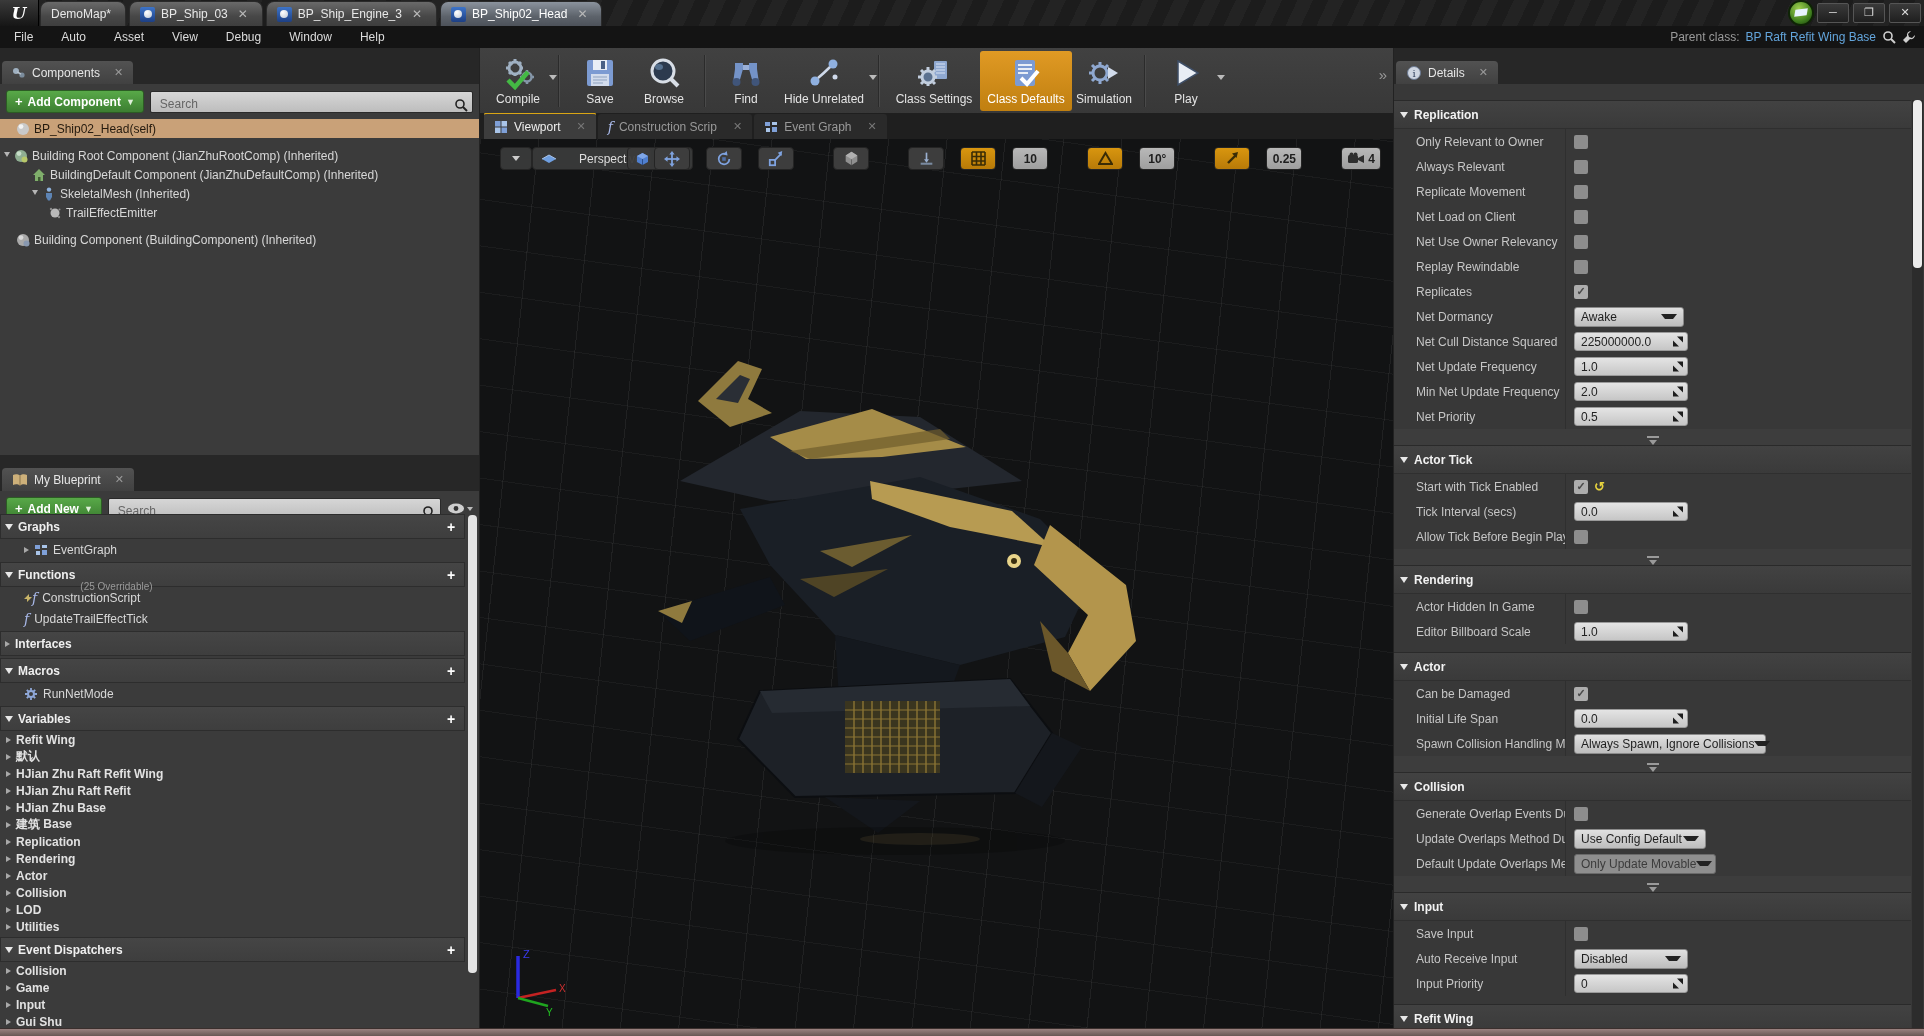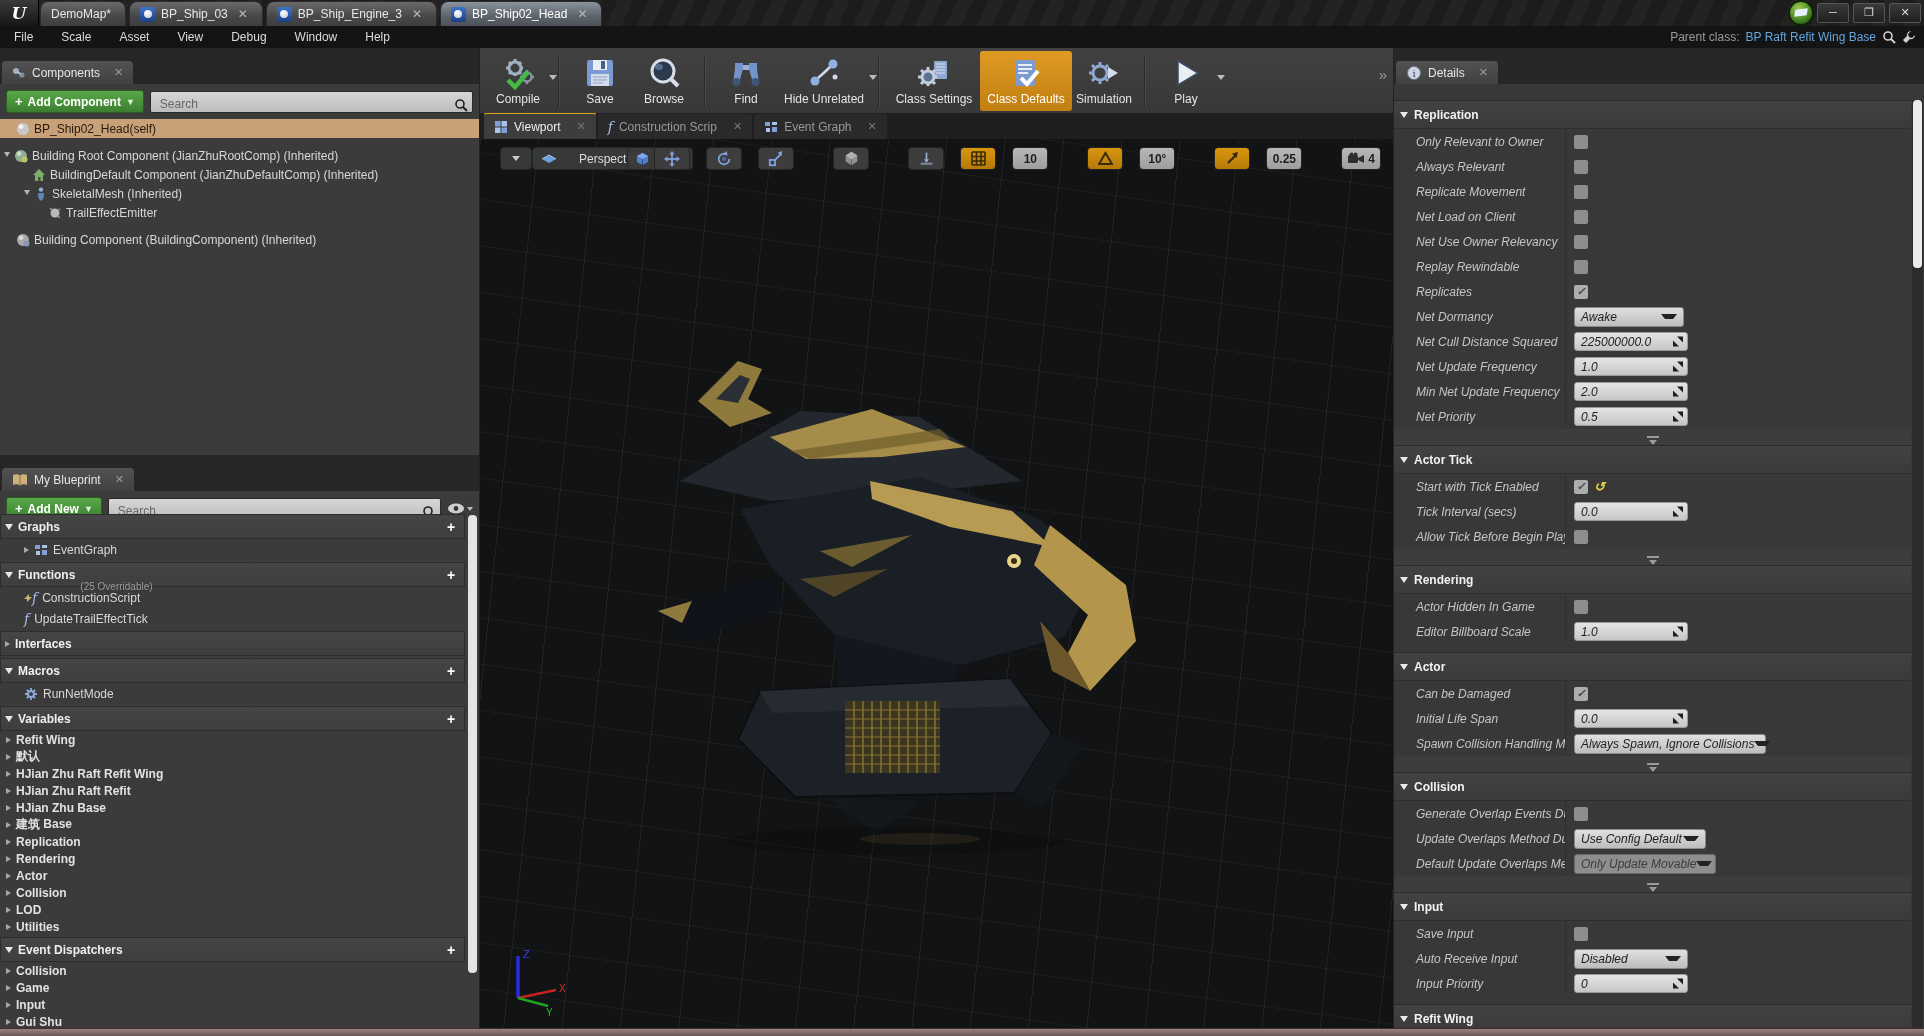--- a/index.html
+++ b/index.html
@@ -119,21 +119,21 @@
   .snapgap{width:7px;}
 
   
   #details-tools{display:flex;align-items:center;gap:4px;padding:19px 4px;}
   .sqbtn{width:24px;height:20px;background:linear-gradient(#565656,#424242);border:1px solid #2a2a2a;
     border-radius:2px;display:flex;align-items:center;justify-content:center;cursor:pointer;}
   #details-sections{position:absolute;left:0;right:13px;top:52px;bottom:0;overflow:hidden;}
   .d-head{height:27px;background:linear-gradient(#424242,#3a3a3a);border-top:1px solid #2a2a2a;
     border-bottom:1px solid #2f2f2f;display:flex;align-items:center;gap:6px;padding-left:6px;cursor:pointer;}
   .d-head .lbl{font-weight:bold;color:#f2f2f2;}
-  .d-row{height:25px;display:flex;align-items:center;font-style:italic;}
+  .d-row{height:25px;display:flex;align-items:center;}
   .d-label{width:172px;padding-left:22px;color:#c6c6c6;white-space:nowrap;overflow:hidden;
     border-right:1px solid #2f2f2f;height:100%;display:flex;align-items:center;box-sizing:border-box;flex:none;}
   .d-ctrl{display:flex;align-items:center;gap:6px;padding-left:8px;}
   .cbx{width:14px;height:14px;border-radius:2px;background:#8d8d8d;cursor:pointer;
     display:flex;align-items:center;justify-content:center;font-size:11px;color:#4a4a4a;font-weight:bold;}
   .cbx.checked{background:#adadad;}
   .numbox{width:102px;height:17px;background:linear-gradient(#e4e4e4,#c6c6c6);border:1px solid #9a9a9a;
     border-radius:3px;color:#222;display:flex;align-items:center;padding:0 4px 0 6px;cursor:text;}
   .numbox .val{flex:1;}
   .dropbox{height:18px;background:linear-gradient(#e0e0e0,#bdbdbd);border:1px solid #8a8a8a;border-radius:3px;
@@ -190,21 +190,21 @@
   <div id="win-controls" class="abs">
     <div class="wbtn">─</div>
     <div class="wbtn">❐</div>
     <div class="wbtn">✕</div>
   </div>
 </div>
 
 <div id="menubar" class="abs">
   <div id="menu-items" style="display:flex">
       <span class="menu-item">File</span>
-      <span class="menu-item">Scale</span>
+      <span class="menu-item">Auto</span>
       <span class="menu-item">Asset</span>
       <span class="menu-item">View</span>
       <span class="menu-item">Debug</span>
       <span class="menu-item">Window</span>
       <span class="menu-item">Help</span>
     </div>
   <div id="parent-class">
     <span class="pc-label">Parent class:</span>
     <span class="pc-link">BP Raft Refit Wing Base</span>
     <span>
@@ -279,21 +279,21 @@
         <div class="c-row" style="padding-left: 20px;">
           <span style="width: 8px;"></span>
           <span style="display: inline-flex;">
             <svg class="icon14" viewBox="0 0 14 14">
               <path d="M7 1 13 7H11V13H3V7H1Z" fill="#7fae6b"></path>
               <rect x="6" y="9" width="2.5" height="4" fill="#3f5c33"></rect>
             </svg>
           </span>
           <span>BuildingDefault Component (JianZhuDefaultComp) (Inherited)</span>
         </div>
-        <div class="c-row" style="padding-left: 24px;">
+        <div class="c-row" style="padding-left: 32px;">
           <span class="tri open"></span>
           <span style="display: inline-flex;">
             <svg class="icon14" viewBox="0 0 14 14">
               <circle cx="7" cy="2.6" r="2.2" fill="#8fb2dc"></circle>
               <path d="M4 6h6v4l-2 3.5H6L4 10Z" fill="#5d84b4"></path>
             </svg>
           </span>
           <span>SkeletalMesh (Inherited)</span>
         </div>
         <div class="c-row" style="padding-left: 36px;">

